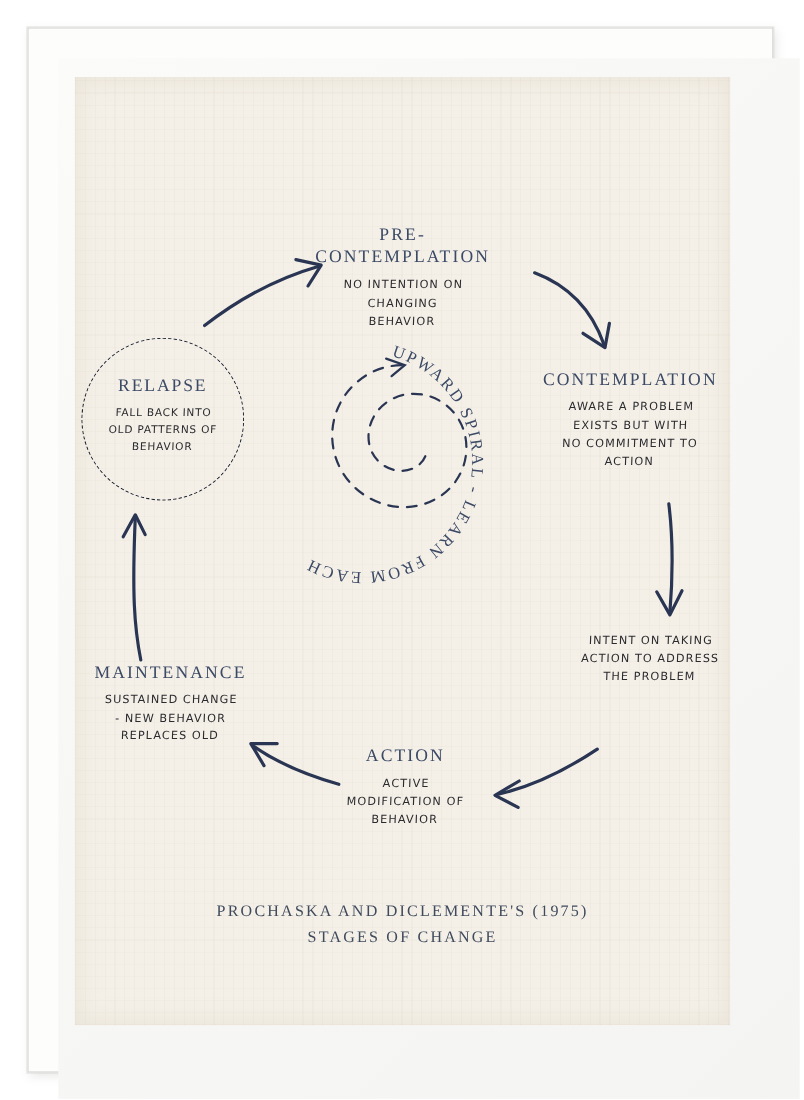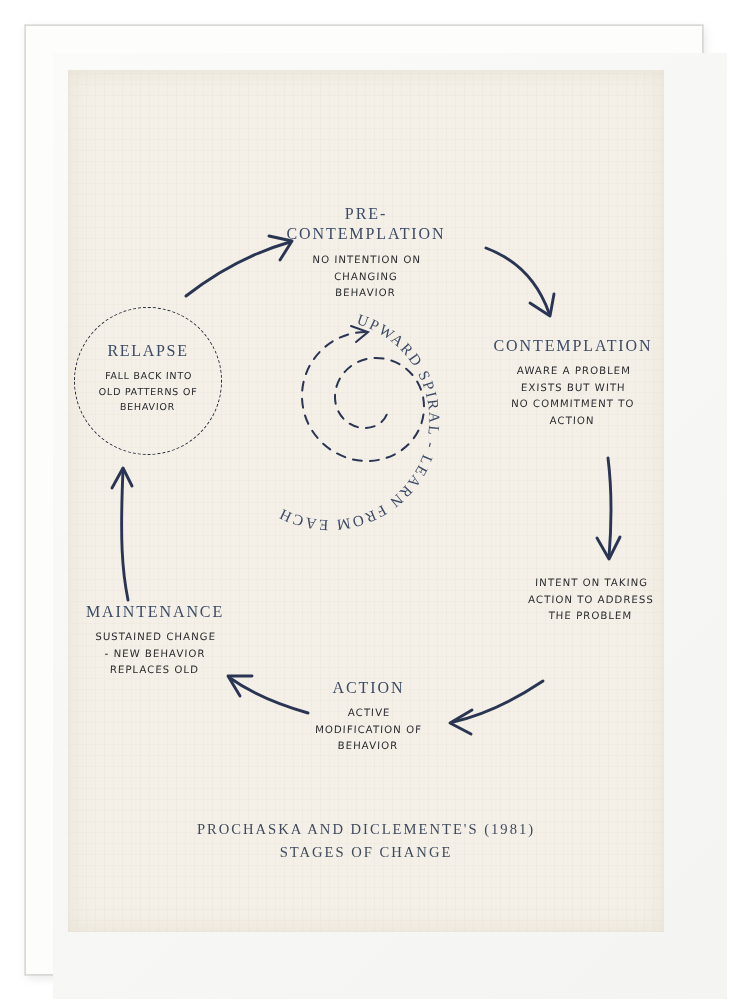--- a/index.html
+++ b/index.html
@@ -245,16 +245,16 @@
 REPLACES OLD</div>
   </div>
 
   <div class="stage" style="left:6px; top:271px; width:148px;">
     <div class="stage-title" style="font-size:16px; letter-spacing:1.7px;">RELAPSE</div>
     <div class="stage-desc" style="font-size:9.6px; letter-spacing:0.7px;">FALL BACK INTO
 OLD PATTERNS OF
 BEHAVIOR</div>
   </div>
 
-  <div id="caption">PROCHASKA AND DICLEMENTE'S (1981)
+  <div id="caption">PROCHASKA AND DICLEMENTE'S (1975)
 STAGES OF CHANGE</div>
 
 </div>
 
 </body></html>

